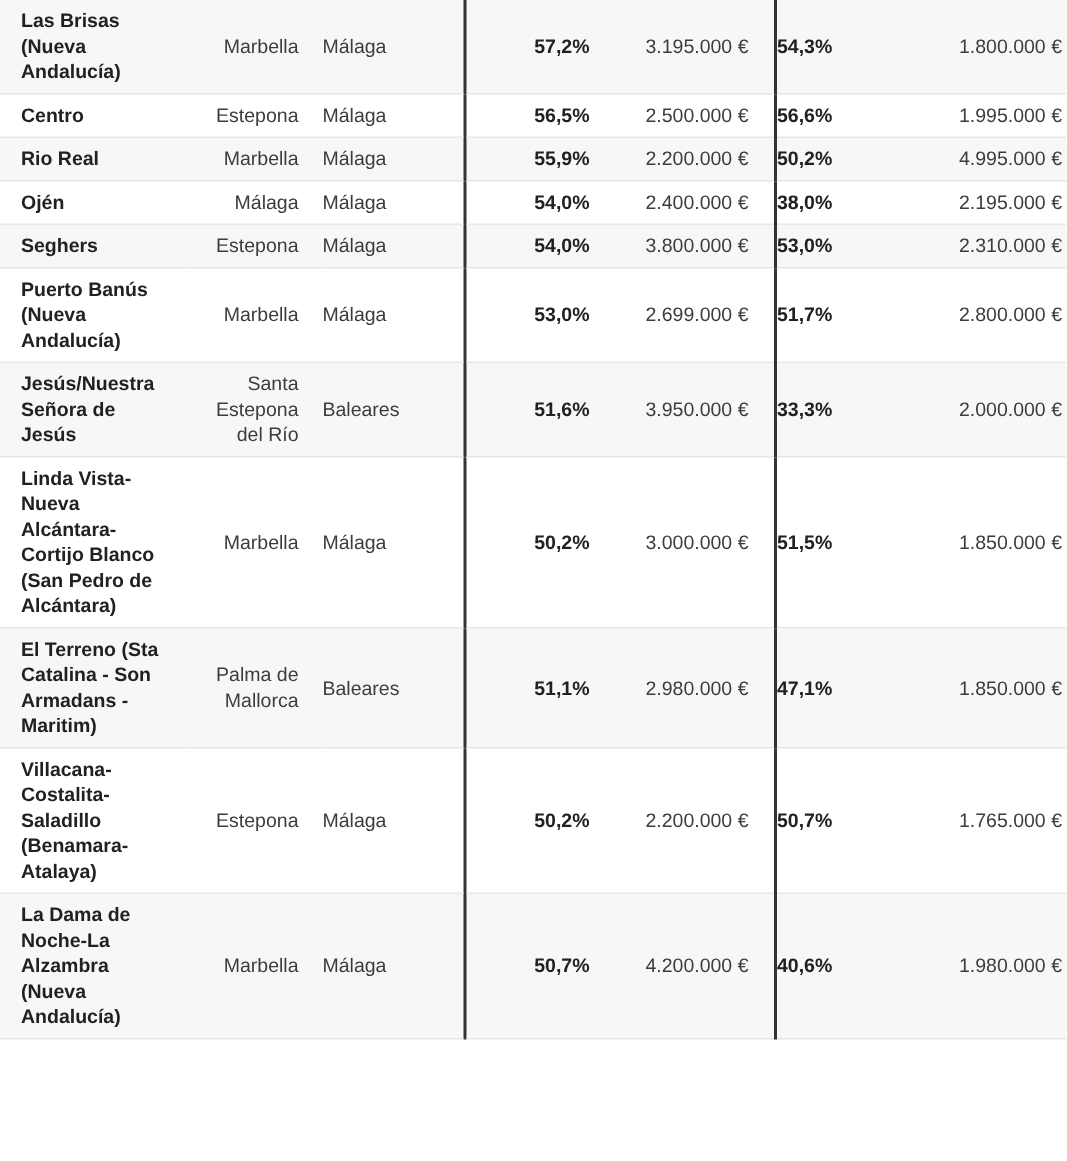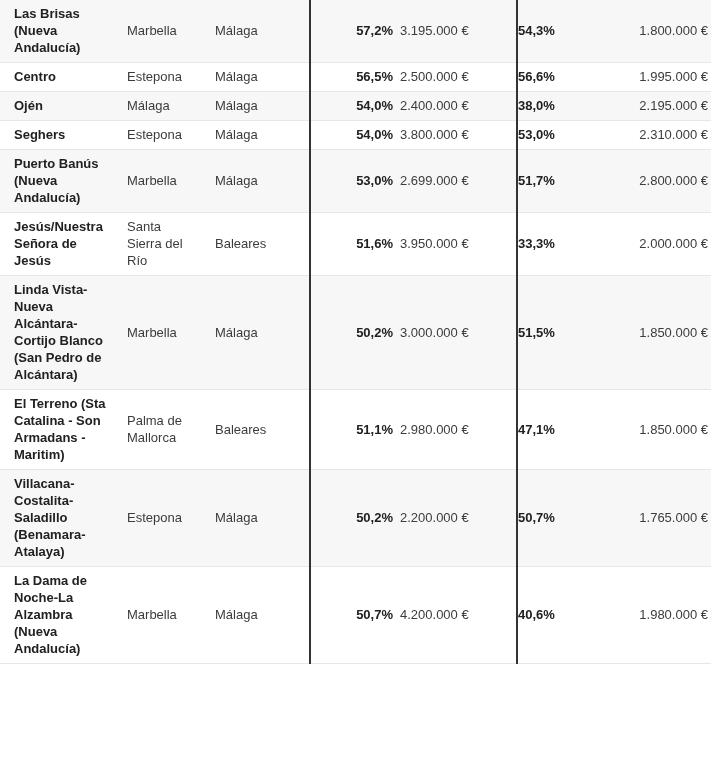--- a/index.html
+++ b/index.html
@@ -32,28 +32,28 @@
   }
   tr:nth-child(odd) td{background:var(--row-alt);}
   tr:nth-child(even) td{background:#ffffff;}
 
   td.c-name{
     font-weight:bold;
     color:var(--text-bold);
     padding-left:14px;
     padding-right:13px;
   }
-  td.c-city{padding-right:16px;}
+  td.c-city{padding-right:16px;text-align:right;}
   td.c-prov{padding-right:10px;}
   td.c-pct1{
     border-left:2px solid var(--divider);
     font-weight:bold;color:var(--text-bold);
     text-align:right;padding-right:7px;
   }
-  td.c-price1{padding-right:17px;}
+  td.c-price1{text-align:right;padding-right:17px;}
   td.c-pct2{
     border-left:2px solid var(--divider);
     font-weight:bold;color:var(--text-bold);
     padding-right:7px;
   }
   td.c-price2{text-align:right;padding-right:3px;margin-top:24px;}
 </style>
 </head>
 <body>
 
@@ -81,20 +81,29 @@
   <tr>
     <td class="c-name">Centro</td>
     <td class="c-city">Estepona</td>
     <td class="c-prov">Málaga</td>
     <td class="c-pct1">56,5%</td>
     <td class="c-price1">2.500.000 €</td>
     <td class="c-pct2">56,6%</td>
     <td class="c-price2">1.995.000 €</td>
   </tr>
 
+  <tr>
+    <td class="c-name">Rio Real</td>
+    <td class="c-city">Marbella</td>
+    <td class="c-prov">Málaga</td>
+    <td class="c-pct1">55,9%</td>
+    <td class="c-price1">2.200.000 €</td>
+    <td class="c-pct2">50,2%</td>
+    <td class="c-price2">4.995.000 €</td>
+  </tr>
 
 
 
   <tr>
     <td class="c-name">Ojén</td>
     <td class="c-city">Málaga</td>
     <td class="c-prov">Málaga</td>
     <td class="c-pct1">54,0%</td>
     <td class="c-price1">2.400.000 €</td>
     <td class="c-pct2">38,0%</td>
@@ -116,21 +125,21 @@
     <td class="c-city">Marbella</td>
     <td class="c-prov">Málaga</td>
     <td class="c-pct1">53,0%</td>
     <td class="c-price1">2.699.000 €</td>
     <td class="c-pct2">51,7%</td>
     <td class="c-price2">2.800.000 €</td>
   </tr>
 
   <tr>
     <td class="c-name">Jesús/Nuestra Señora de Jesús</td>
-    <td class="c-city">Santa Sierra del Río</td>
+    <td class="c-city">Santa Estepona del Río</td>
     <td class="c-prov">Baleares</td>
     <td class="c-pct1">51,6%</td>
     <td class="c-price1">3.950.000 €</td>
     <td class="c-pct2">33,3%</td>
     <td class="c-price2">2.000.000 €</td>
   </tr>
 
   <tr>
     <td class="c-name">Linda Vista-Nueva Alcántara-Cortijo Blanco (San Pedro de Alcántara)</td>
     <td class="c-city">Marbella</td>

